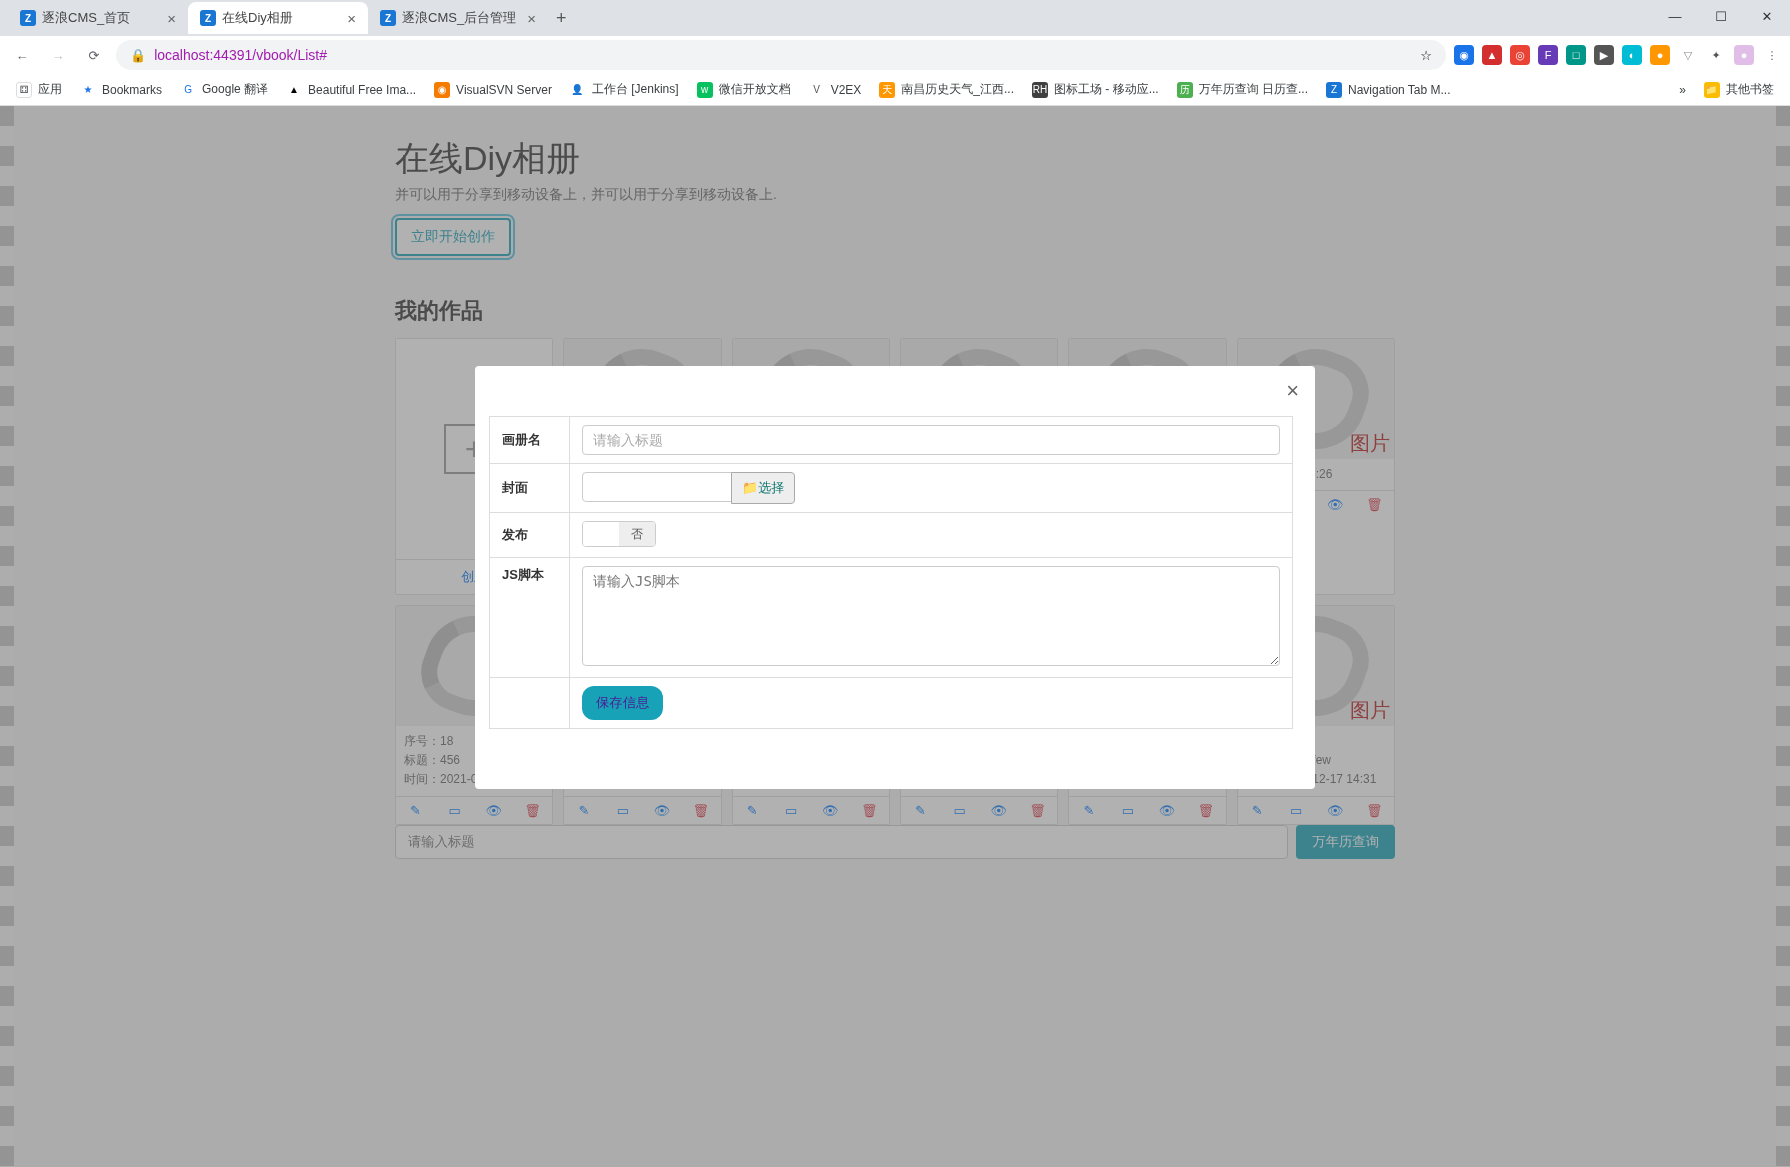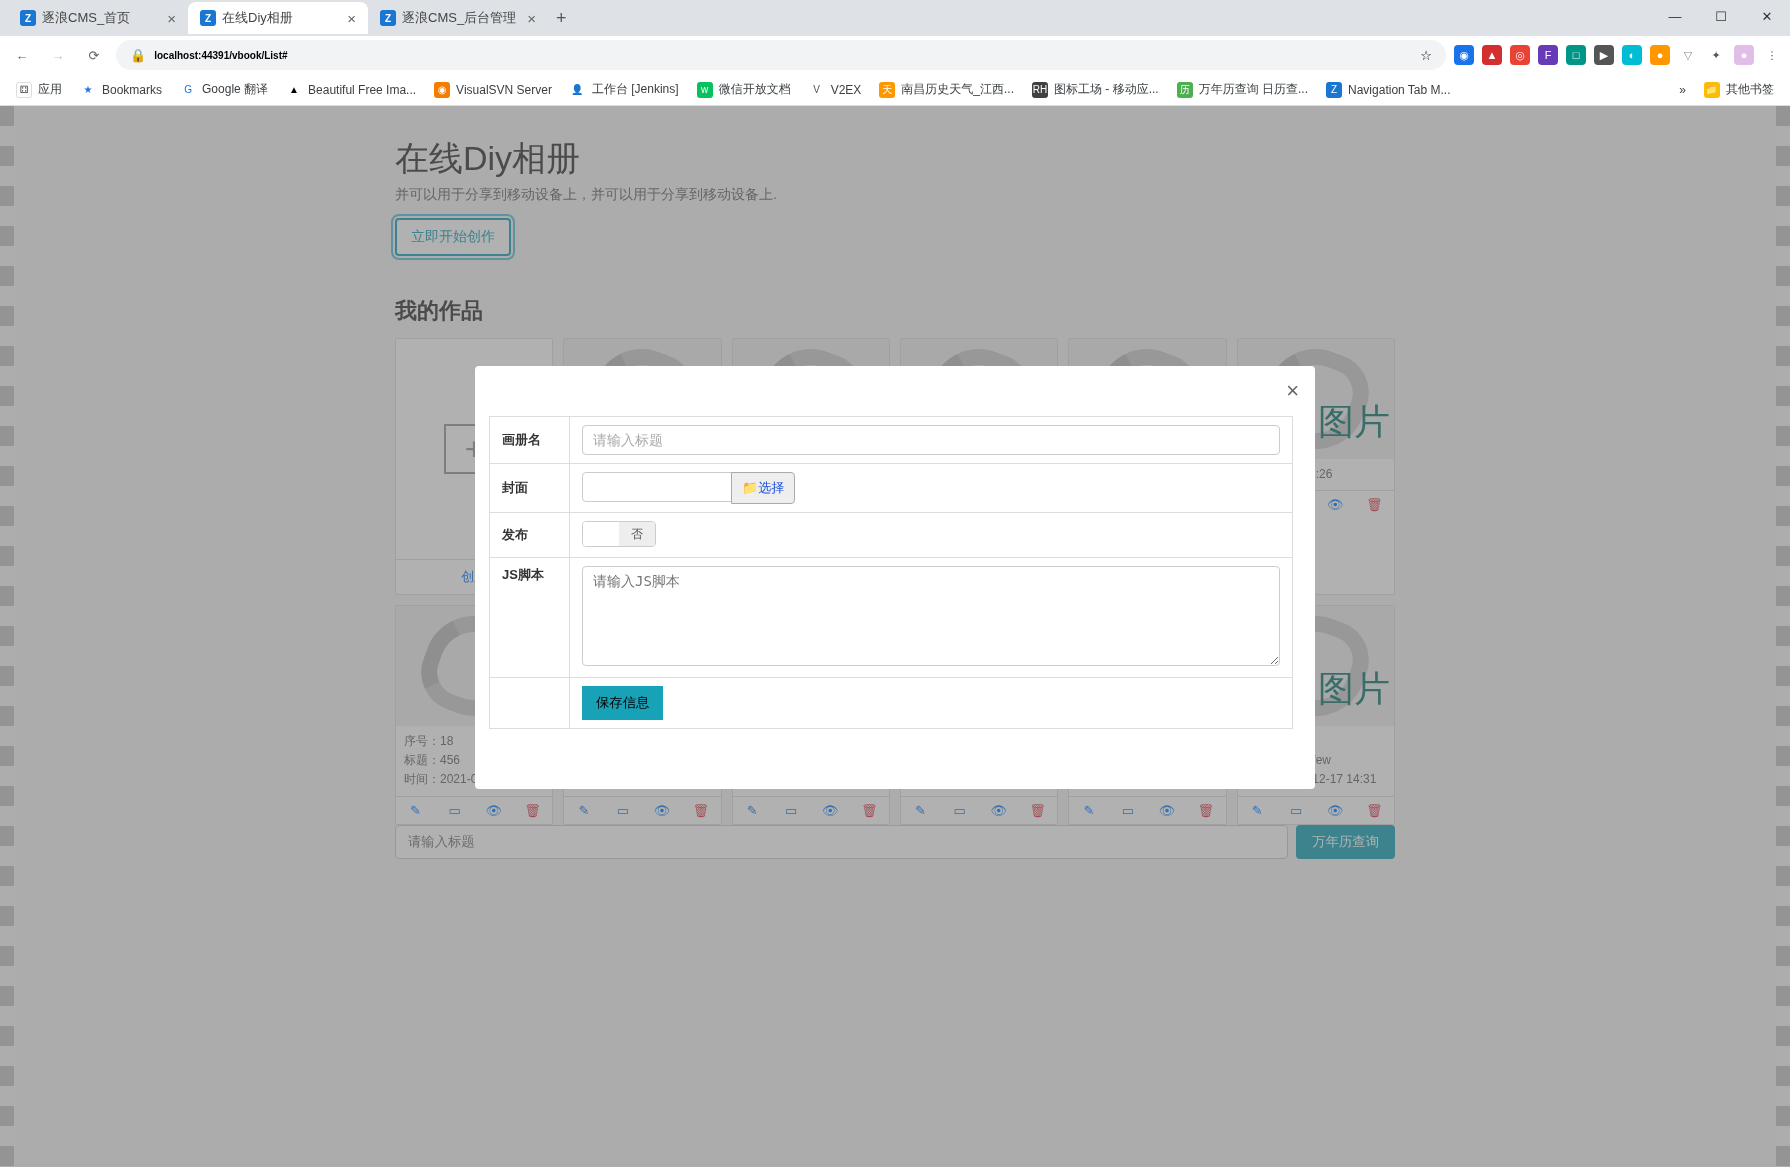--- a/index.html
+++ b/index.html
@@ -13,21 +13,21 @@
     .tab-favicon { width: 16px; height: 16px; background: #1976d2; border-radius: 3px; display:flex; align-items:center; justify-content:center; color:#fff; font-size:10px; font-weight:bold;}
     .tab-close { color: #666; font-size: 15px; margin-left: auto; }
     .new-tab { padding: 0 8px; color: #555; font-size: 18px; cursor:pointer;}
     .win-controls { position: absolute; right: 0; top: 0; display: flex; }
     .win-btn { width: 46px; height: 32px; display:flex; align-items:center; justify-content:center; color:#333; cursor:pointer;}
     
     .addr-row { display:flex; align-items:center; background:#fff; padding: 4px 8px; gap: 8px; height: 38px;}
     .nav-btn { width:28px; height:28px; display:flex; align-items:center; justify-content:center; color:#5f6368; border-radius: 50%; cursor:pointer;}
     .addr-bar { flex:1; display:flex; align-items:center; gap:8px; background:#f1f3f4; border-radius:20px; padding: 0 14px; height: 30px; }
     .addr-lock { color:#5f6368; }
-    .addr-text { font-size:10px; color:#000000;font-weight:bold; }
+    .addr-text { font-size:14px; color:#a21caf; }
     .addr-right { display:flex; gap:8px; align-items:center; }
     .ext-icon { width:20px; height:20px; border-radius:4px; display:flex; align-items:center; justify-content:center; font-size:11px; color:#fff; }
     
     .bm-row { display:flex; align-items:center; gap:6px; padding: 4px 10px; background:#fff; border-bottom:1px solid #ddd; height:32px; }
     .bm-item { display:flex; align-items:center; gap:6px; padding: 2px 6px; color:#3c4043; font-size:12px; cursor:pointer;}
     .bm-icon { width:16px; height:16px; border-radius:3px; display:flex; align-items:center; justify-content:center; font-size:10px;}
     
     
     .page-wrap { position:relative; background: #f5f5f5; height: calc(1167px - 106px); overflow:hidden;}
     .page-bg-edge { position:absolute; top:0; left:0; width:14px; height:100%; background: repeating-linear-gradient(180deg,#000 0 20px,#fff 20px 40px); opacity:.2;}
@@ -37,21 +37,21 @@
     .page-sub { color:#666; font-size:14px; margin-bottom: 14px;}
     .cta-btn { display:inline-block; border:2px solid #17a2b8; color:#17a2b8; padding:8px 14px; border-radius:4px; background:#fff; font-size:14px; outline:2px solid #5bc0de; outline-offset:2px;}
     
     .section-h { font-size:22px; color:#333; margin-top: 40px; margin-bottom:12px; }
     .card-grid { display:grid; grid-template-columns: repeat(6, 1fr); gap:10px; }
     .card { background:#fff; border:1px solid #ddd; border-radius:2px; overflow:hidden;}
     .card-img { width:100%; height:120px; background:#eee; display:flex; align-items:center; justify-content:center; position:relative;}
     .card-img.create { background:#fff; height:220px; display:flex; align-items:center; justify-content:center;}
     .plus-box { width:60px; height:50px; border:2px solid #999; display:flex; align-items:center; justify-content:center; font-size:32px; color:#999;}
     .ph-swirl { width:100px; height:100px; border:16px solid #ccc; border-left-color:#bbb; border-radius:50% 40% 50% 40%; transform: rotate(20deg);}
-    .ph-text { position:absolute; right:4px; bottom:12px; font-size:36px; color:#0f766e; font-weight:300;}
+    .ph-text { position:absolute; right:4px; bottom:2px; font-size:20px; color:#b91c1c; font-weight:300;}
     .card-info { padding:6px 8px; color:#666; font-size:12px; line-height:1.6;}
     .card-actions { display:flex; justify-content:space-around; border-top:1px solid #ddd; padding:6px 0; }
     .act { color:#007bff; cursor:pointer; width:20px; text-align:center;}
     .act.del { color:#dc3545; }
     .create-label { text-align:center; padding:8px; color:#007bff; border-top:1px solid #ddd;}
     
     .rec-row { display:flex; gap:8px; }
     .rec-input { flex:1; padding:8px 12px; border:1px solid #ccc; border-radius:4px; color:#999;}
     .rec-btn { background:#17a2b8; color:#fff; border:none; padding:8px 16px; border-radius:4px;}
     
@@ -59,26 +59,26 @@
     .overlay { position:absolute; inset:0; background: rgba(100,100,100,0.5); display:flex; align-items:flex-start; justify-content:center; padding-top: 260px;}
     .modal { background:#fff; width:840px; border-radius:4px; position:relative;}
     .modal-close { position:absolute; top:12px; right:16px; font-size:22px; color:#666; cursor:pointer;}
     .modal-body { padding:50px 22px 60px 14px;}
     .form-table { width:100%; border-collapse: collapse; border:1px solid #ddd;}
     .form-table td { border:1px solid #ddd; padding:8px 12px; vertical-align:middle;}
     .form-table td:first-child { width:80px; font-weight:bold; color:#333;}
     .form-input { width:100%; padding:6px 10px; border:1px solid #ccc; border-radius:4px; font-size:14px;}
     .form-input::placeholder { color:#aaa; }
     .form-input.small { width:150px; }
-    .choose-btn { display:inline-block; padding:6px 10px; border:1px solid #aaa; background:#eee; margin-left:-1px; border-radius:0 4px 4px 0; color:#1d4ed8; cursor:pointer;}
+    .choose-btn { display:inline-block; padding:6px 10px; border:1px solid #aaa; background:#eee; margin-left:-1px; border-radius:0 4px 4px 0; color:#0f766e; cursor:pointer;}
     .toggle { display:inline-flex; border:1px solid #ccc; border-radius:4px; overflow:hidden;}
     .toggle-half { width:36px; height:24px; display:flex; align-items:center; justify-content:center; font-size:12px;}
     .toggle-half.off { background:#eee; color:#555;}
     .form-textarea { width:100%; height:100px; padding:6px 10px; border:1px solid #ccc; border-radius:4px; resize:vertical; font-size:14px;}
-    .save-btn { background:#17a2b8; color:#000000; border:none; padding:8px 14px; border-radius:0; cursor:pointer;}
+    .save-btn { background:#17a2b8; color:#4c1d95; border:none; padding:8px 14px; border-radius:12px; cursor:pointer;}
   </style>
 </head>
 <body>
 
 <div class="browser-top">
   <div class="tabs-row">
     <div class="tab">
         <div class="tab-favicon">Z</div>
         <span>逐浪CMS_首页</span>
         <span class="tab-close">×</span>

